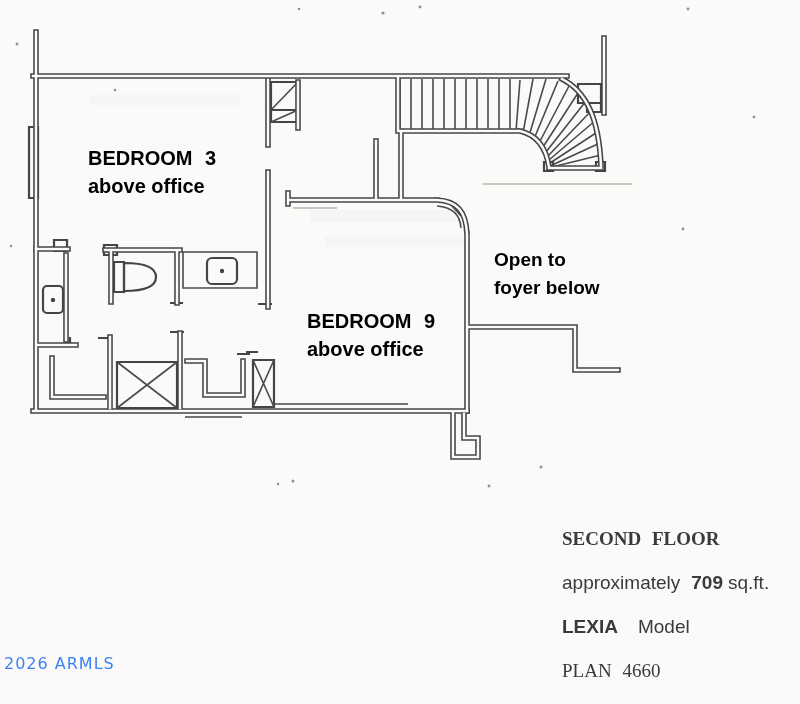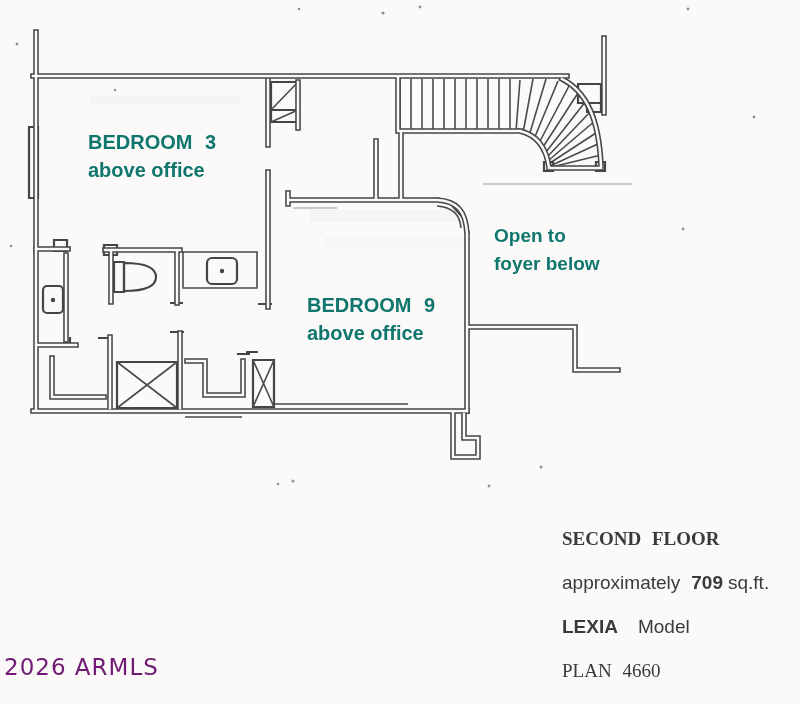--- a/index.html
+++ b/index.html
@@ -10,32 +10,32 @@
   
   .dbl{stroke:#454545;stroke-width:5.6;fill:none;stroke-linecap:square;}
   .core{stroke:#fbfaf8;stroke-width:2.5;fill:none;stroke-linecap:square;}
   .ol{stroke:#454545;stroke-width:2.2;fill:none;}
   .tl{stroke:#4a4a4a;stroke-width:1.6;fill:none;}
   .faint{stroke:#b8b8b4;stroke-width:1.5;fill:none;}
   .speck{fill:#6f6f6f;opacity:.75;}
   .smudge{fill:#9fb4c2;opacity:.07;}
   .dot{fill:#454545;}
 
-  .txt{position:absolute;color:#0f766e;white-space:nowrap;}
+  .txt{position:absolute;color:#000000;white-space:nowrap;margin-top:16px;}
   .room{font-size:20px;font-weight:700;line-height:28px;}
   .room .nm{word-spacing:7px;}
   .open-note{font-size:19px;font-weight:700;line-height:28px;}
   .info{position:absolute;left:562px;top:528px;font-size:19px;color:#3a3a3a;}
   .info .row{height:44px;}
   .b{font-weight:700;}
   .ws{word-spacing:6px;font-family:Liberation Serif, serif;}
   .area-val{font-weight:700;margin:4px 5px 0 11px;}
   .mdl{margin-left:20px;}
   .watermark{position:absolute;left:4px;top:654px;font-family:"DejaVu Sans",sans-serif;
-             font-size:23px;color:#701a75;letter-spacing:1px;}
+             font-size:16px;color:#3b82f6;letter-spacing:1px;}
 </style>
 </head>
 <body>
 
 <div id="scan">
 
   <svg id="plan-svg" width="800" height="704" viewBox="0 0 800 704">
 
     <g>
       <rect class="smudge" x="90" y="95" width="150" height="10"></rect>
@@ -181,21 +181,21 @@
   <div class="txt room" style="left:88px;top:128px;">
     <div class="nm">BEDROOM 3</div>
     <div>above office</div>
   </div>
 
   <div class="txt room" style="left:307px;top:291px;">
     <div class="nm">BEDROOM 9</div>
     <div>above office</div>
   </div>
 
-  <div class="txt open-note" style="left:494px;top:222px;">
+  <div class="txt open-note" style="left:494px;top:230px;">
     <div>Open to</div>
     <div>foyer below</div>
   </div>
 
   <div class="info">
     <div class="row b ws">SECOND FLOOR</div>
     <div class="row"><span>approximately</span><span class="area-val">709</span><span>sq.ft.</span></div>
     <div class="row"><span class="b">LEXIA</span><span class="mdl">Model</span></div>
     <div class="row ws"><span>PLAN</span> <span>4660</span></div>
   </div>

